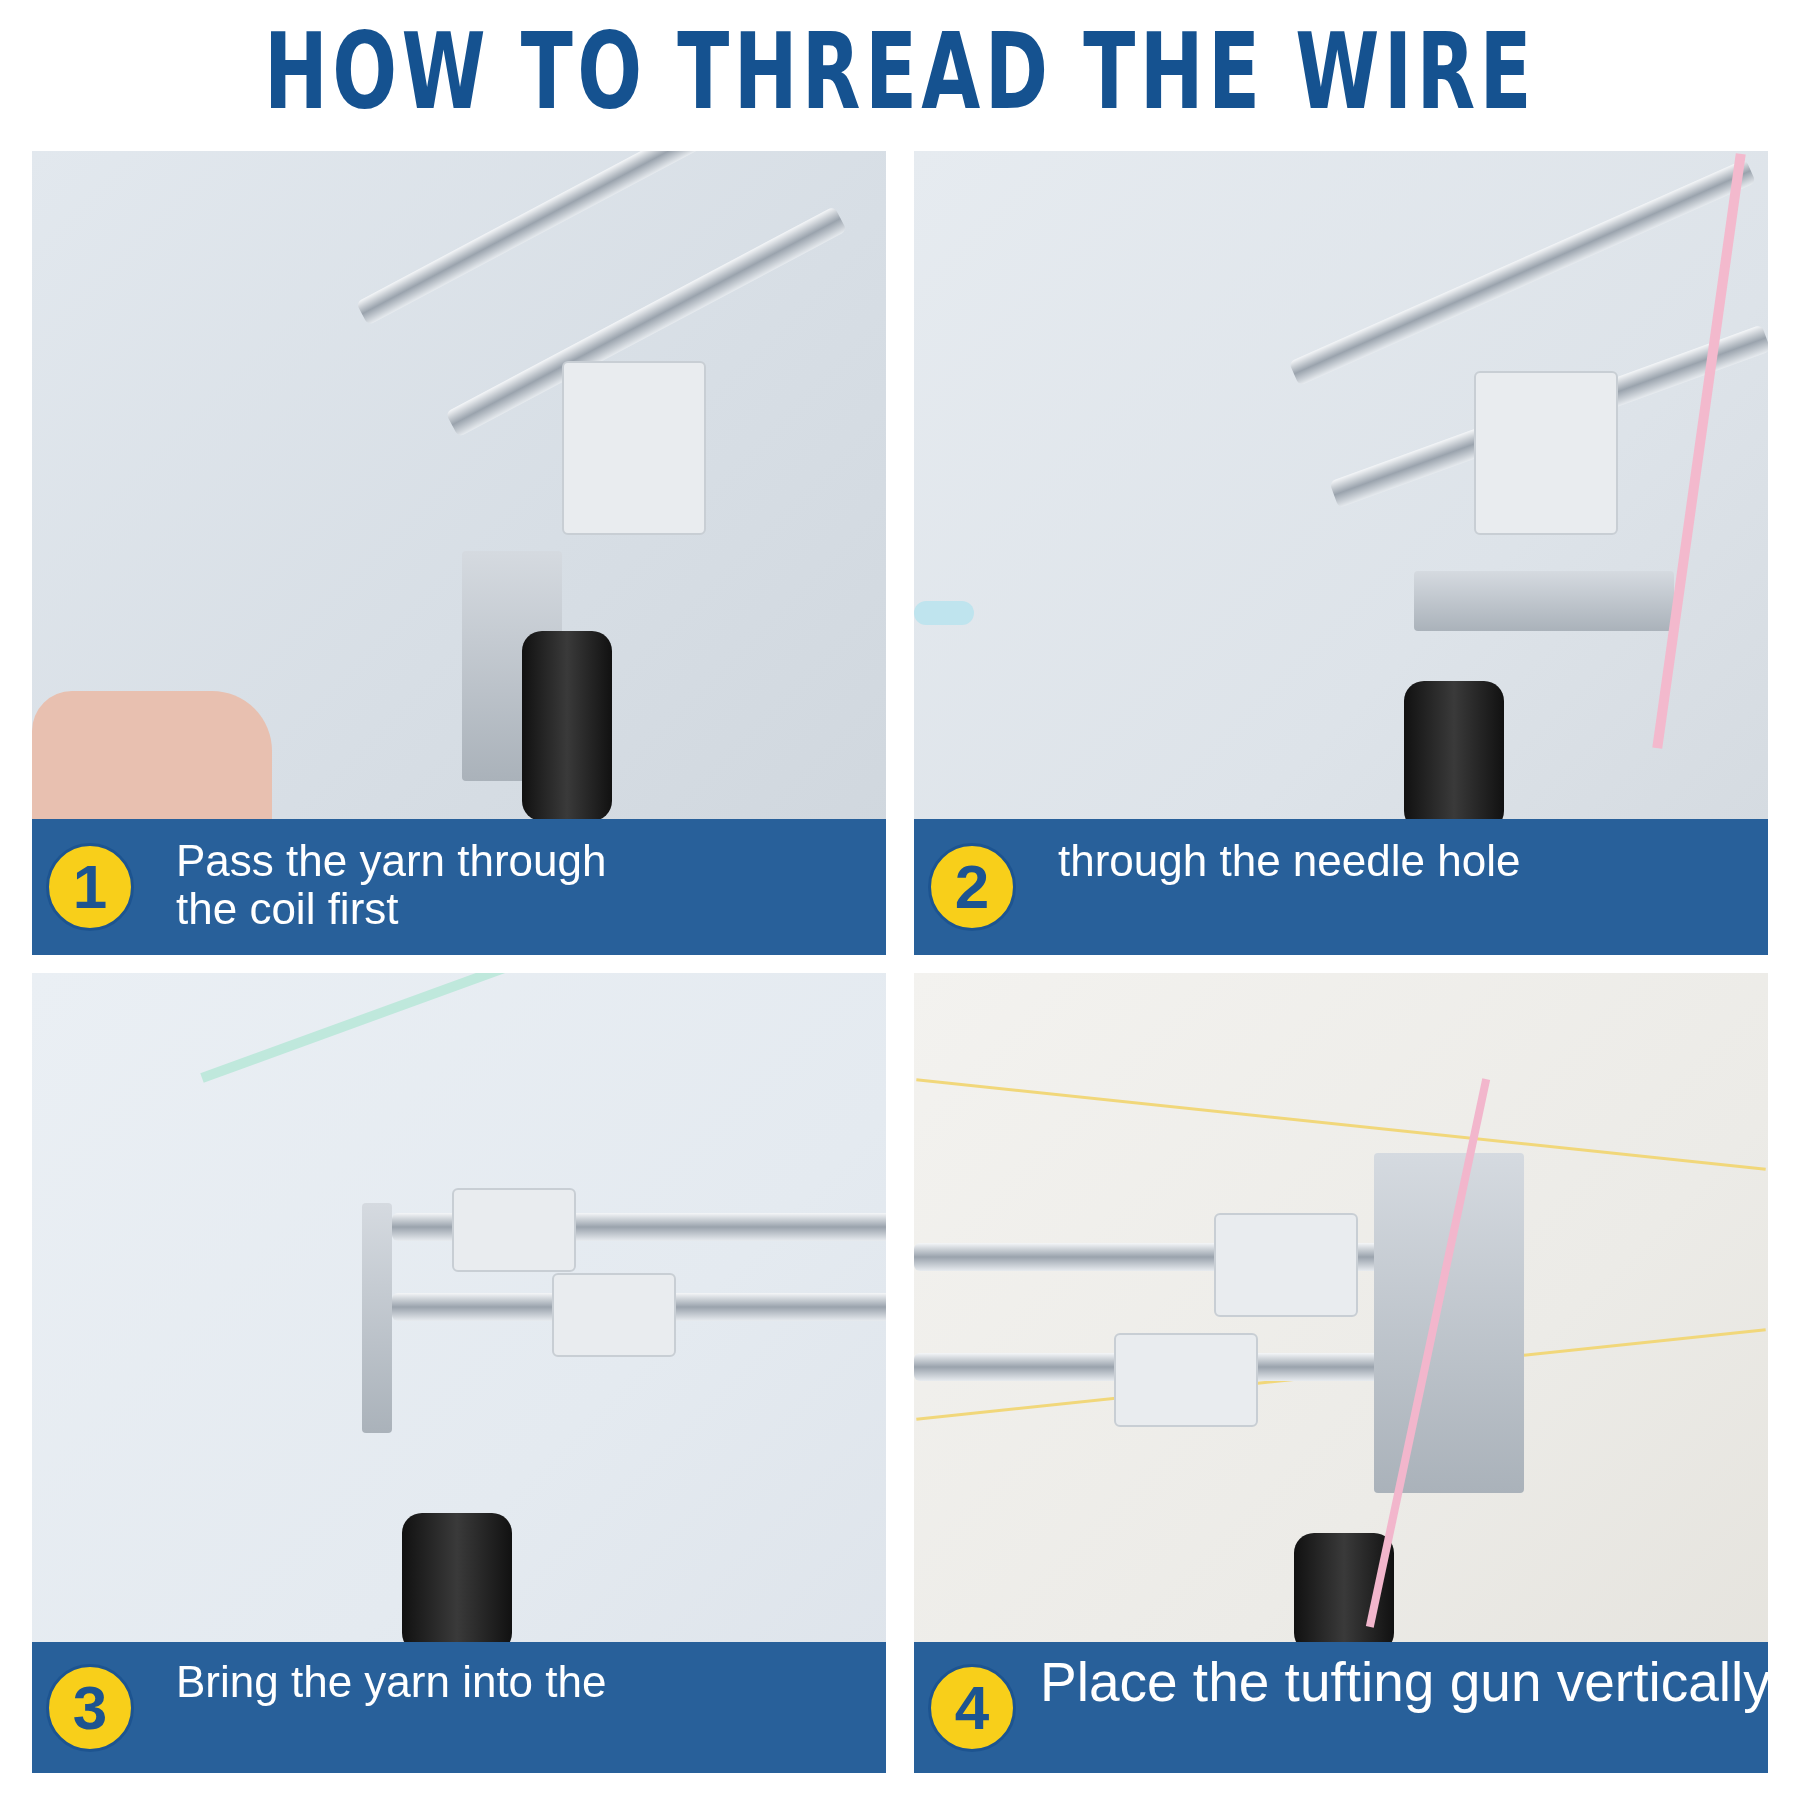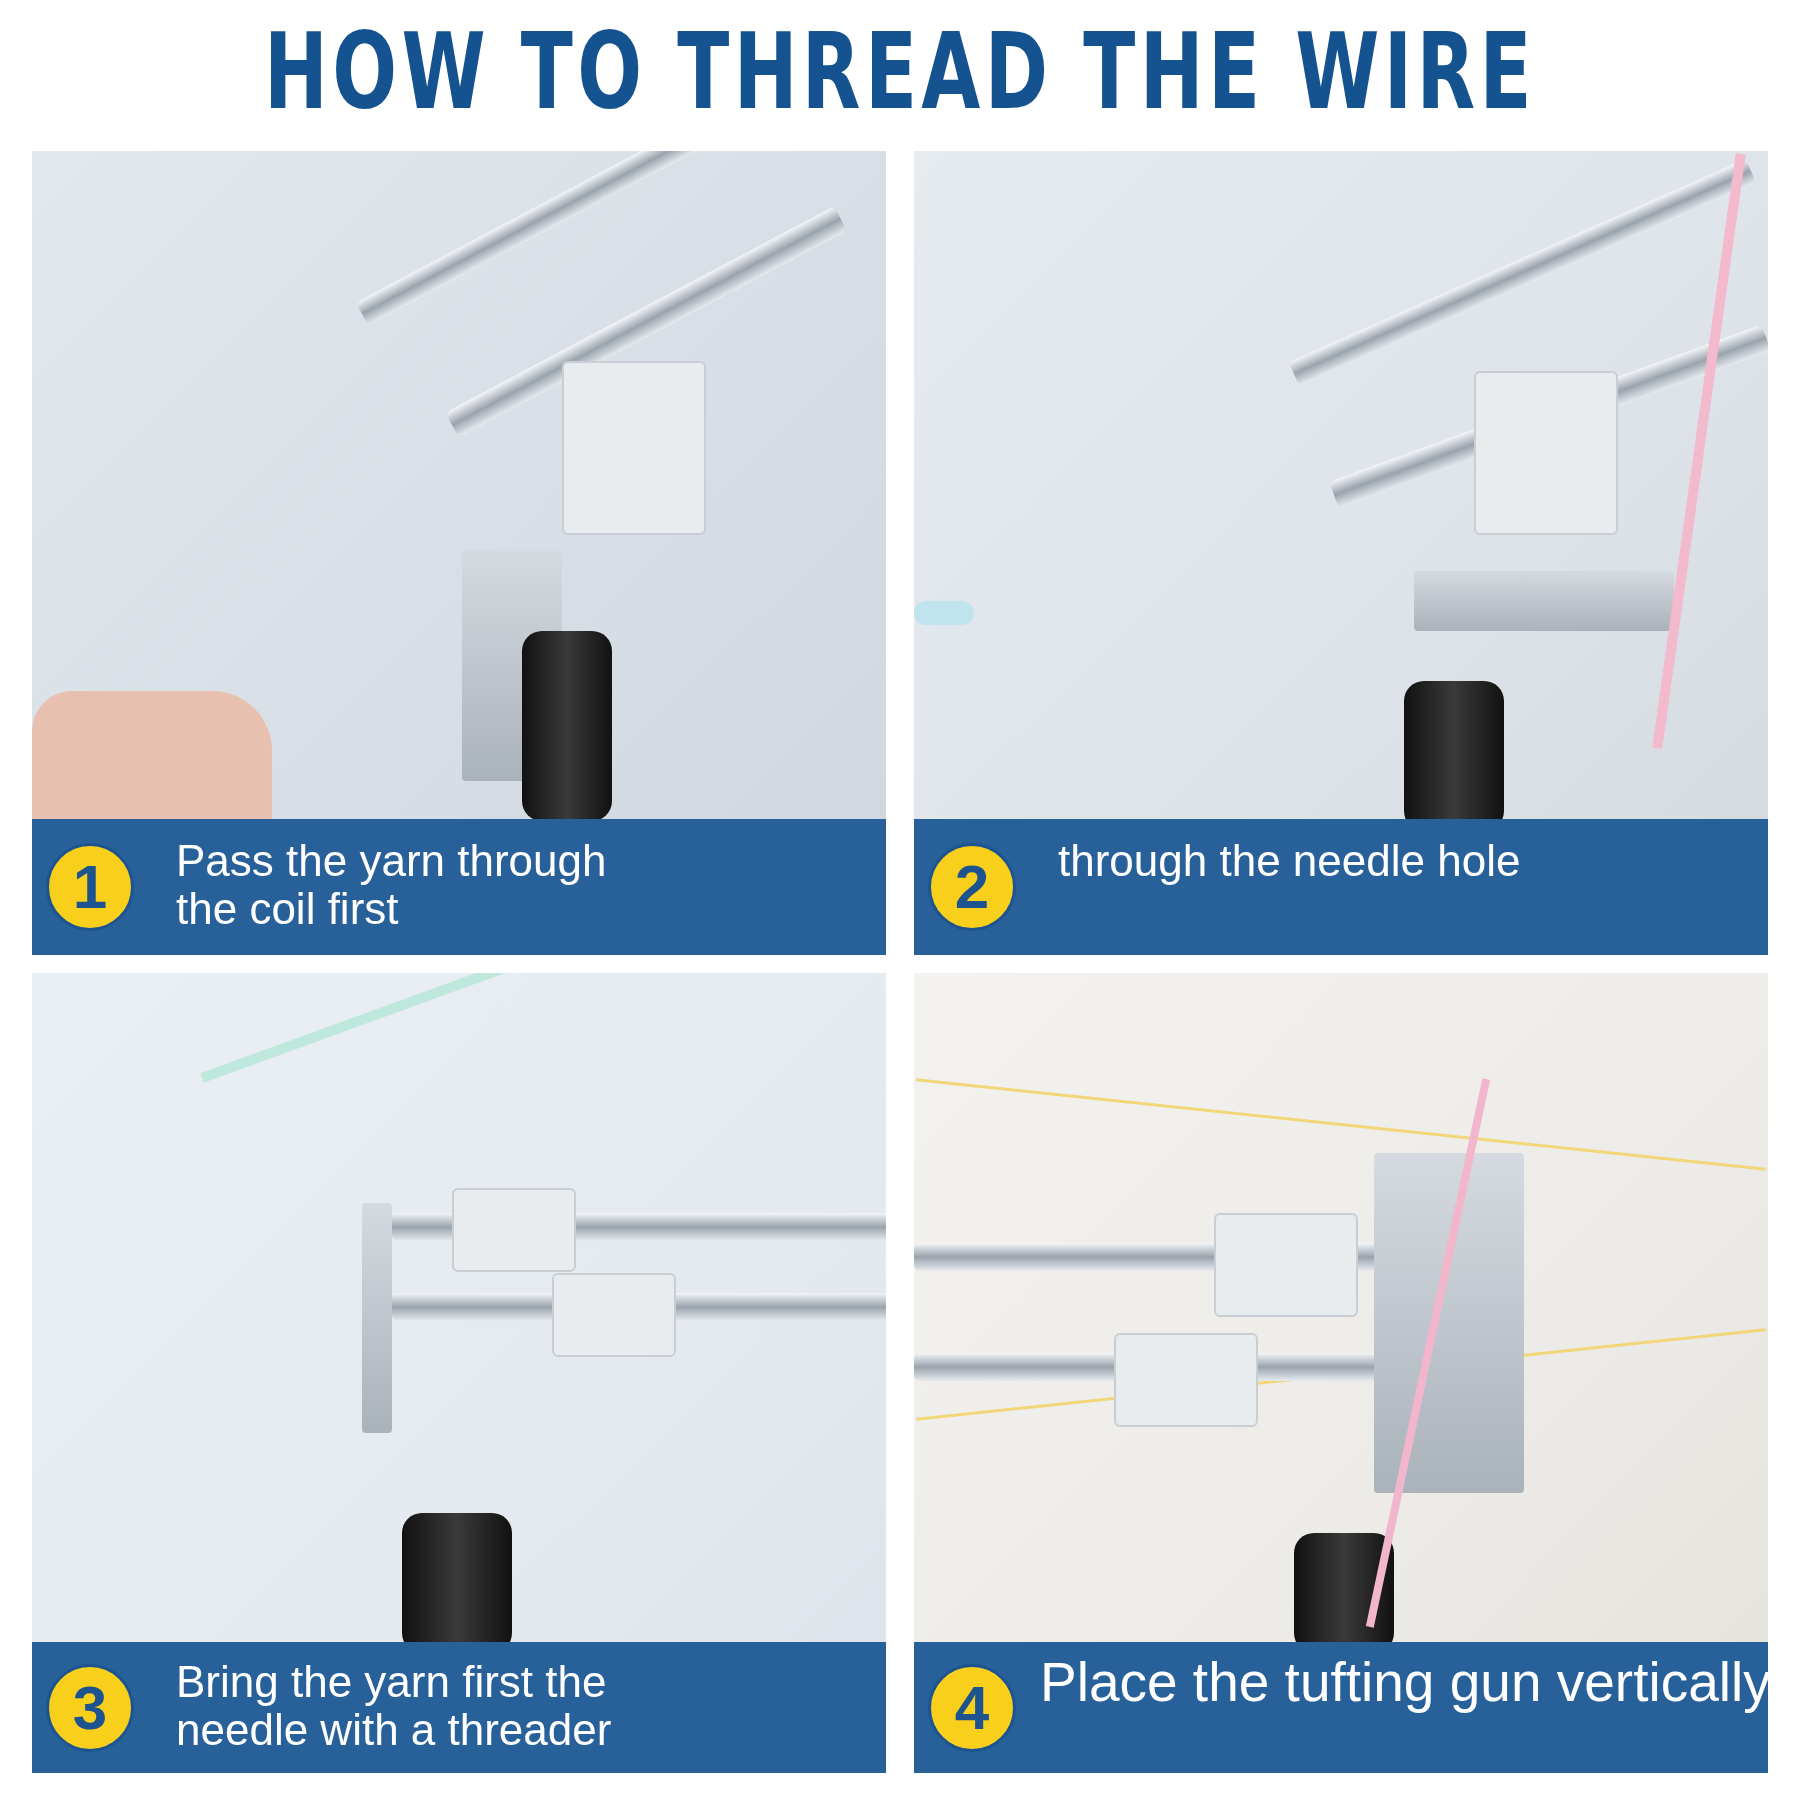--- a/index.html
+++ b/index.html
@@ -85,22 +85,21 @@
     <div class="rod" style="left:360px;top:320px;width:500px;height:28px;"></div>
     <div class="block" style="left:420px;top:215px;width:120px;height:80px;"></div>
     <div class="block" style="left:520px;top:300px;width:120px;height:80px;"></div>
     <div class="plate" style="left:330px;top:230px;width:30px;height:230px;"></div>
     <div class="handle" style="left:370px;top:540px;width:110px;height:140px;"></div>
     <div style="position:absolute;left:170px;top:100px;width:460px;height:10px;background:#bfe8dc;transform:rotate(-20deg);transform-origin:left center;"></div>
   </div>
   <div class="band">
     <div class="badge">3</div>
     <div class="caption">
-      <div>Bring the yarn first the</div>
-      <div>needle with a threader</div>
+      <div>Bring the yarn into the</div>
     </div>
   </div>
 </div>
 
 <div class="panel p4">
   <div class="photo">
     <div style="position:absolute;left:0;top:150px;width:854px;height:3px;background:#f1d77a;transform:rotate(6deg);"></div>
     <div style="position:absolute;left:0;top:400px;width:854px;height:3px;background:#f1d77a;transform:rotate(-6deg);"></div>
     <div class="rod" style="left:0;top:270px;width:600px;height:28px;"></div>
     <div class="rod" style="left:0;top:380px;width:600px;height:28px;"></div>

